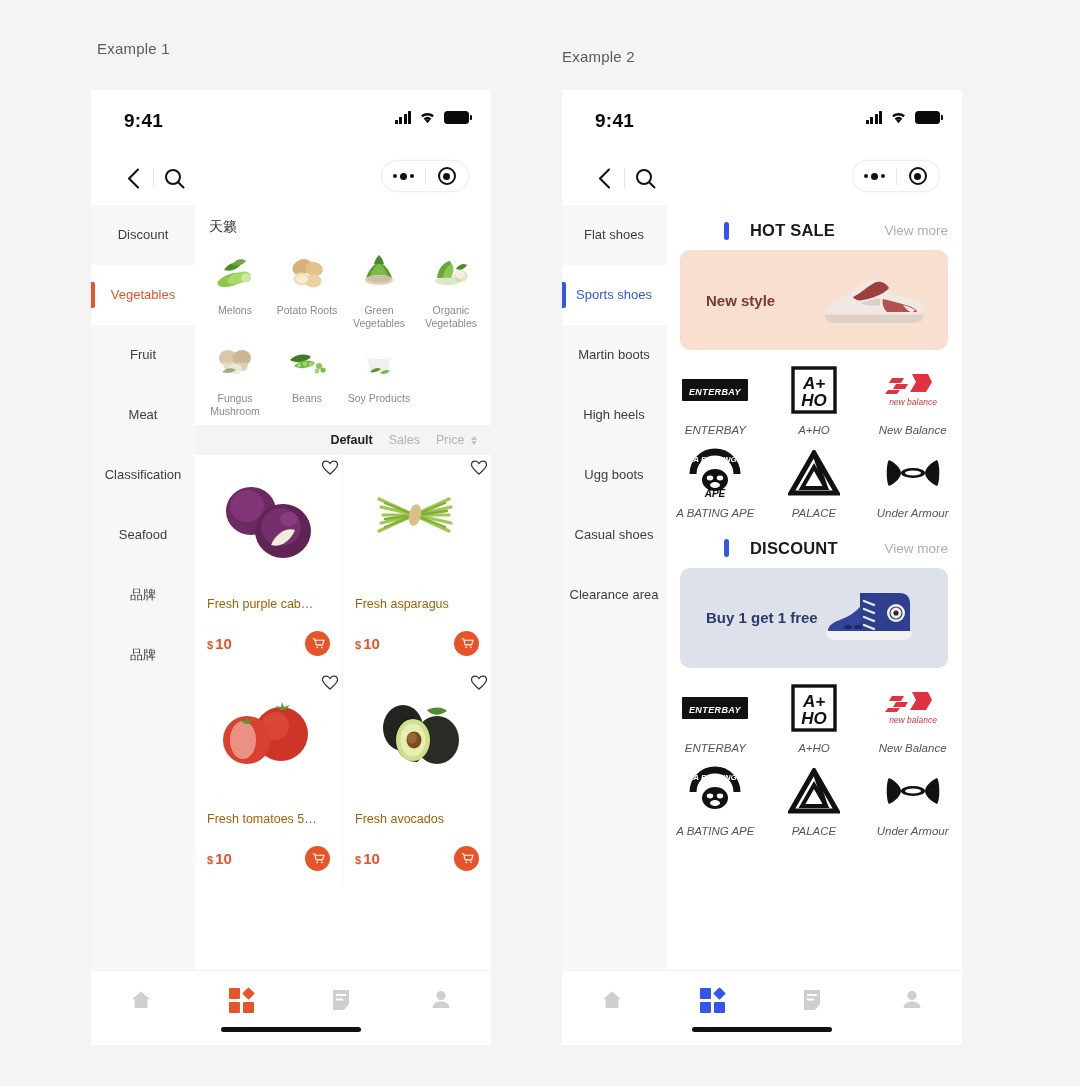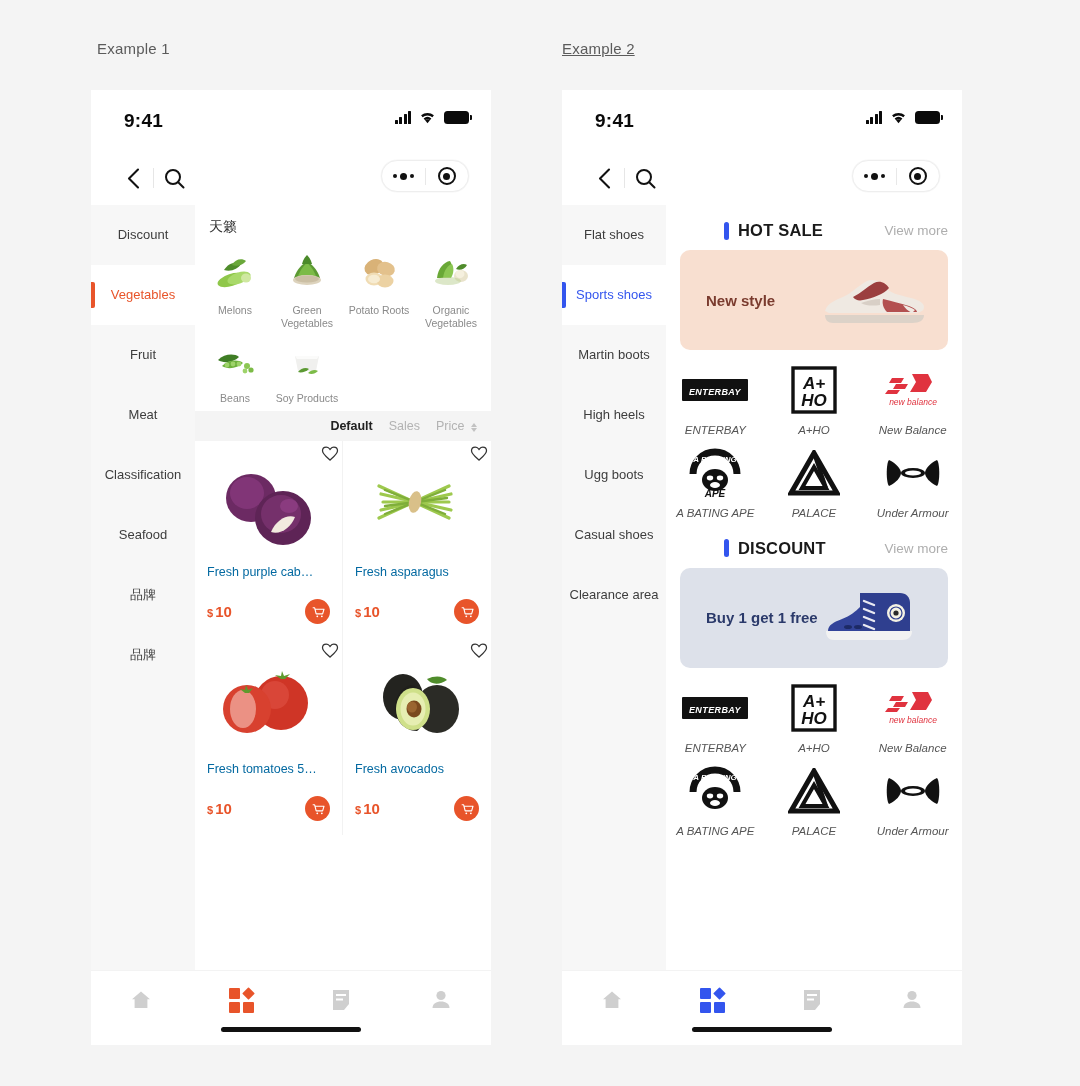--- a/index.html
+++ b/index.html
@@ -8,21 +8,21 @@
     background: #f4f4f4;
     font-family: "Liberation Sans", sans-serif;
     overflow: hidden;
   }
   .stage { position: relative; width: 1080px; height: 942px; }
 
   .example-label {
     position: absolute; font-size: 15px; color: #5b5b5b; letter-spacing: .2px;
   }
   #lbl1 { left: 97px; top: 40px; }
-  #lbl2 { left: 562px; top: 40px; text-decoration: underline; }
+  #lbl2 { left: 562px; top: 48px; }
 
   .phone {
     position: absolute; width: 400px; height: 955px;
     background: #ffffff; overflow: hidden;
   }
   #phone1 { left: 91px; top: 90px; }
   #phone2 { left: 562px; top: 90px; }
 
   
   .statusbar {
@@ -121,37 +121,37 @@
   }
   .sort-caret i.up { border-bottom:4px solid #c2c2c2; }
   .sort-caret i.dn { border-top:4px solid #c2c2c2; }
 
   .prod-grid { display: grid; grid-template-columns: 1fr 1fr; }
   .prod-card { padding: 10px 12px 14px 12px; position: relative; background:#fff; }
   .prod-card.rb { border-right: 1px solid #f2f2f2; }
   .prod-img-wrap { height: 112px; display:flex; align-items:center; justify-content:center; position:relative; }
   .heart { position:absolute; right:2px; top:2px; width:20px; height:20px; }
   .prod-name {
-    font-size: 12.5px; color: #0369a1; margin-top: 2px; white-space: nowrap;
+    font-size: 12.5px; color: #a16207; margin-top: 20px; white-space: nowrap;
     overflow: hidden; text-overflow: ellipsis;
   }
   .prod-bottom { display:flex; align-items:center; justify-content:space-between; margin-top: 20px; }
   .prod-price { color:#e8542a; font-size: 15px; font-weight: bold; }
   .prod-price .cur { font-size: 11px; margin-right: 2px; }
   .cartbtn {
     width: 25px; height: 25px; border-radius: 50%; background:#e8542a;
     display:flex; align-items:center; justify-content:center;
   }
 
   
   .sec-head {
     display:flex; align-items:center; justify-content:space-between;
     padding: 16px 14px 10px 14px;
   }
-  .sec-title { display:flex; align-items:center; gap: 9px; padding-left: 44px; }
+  .sec-title { display:flex; align-items:center; gap: 21px; padding-left: 44px; }
   .sec-bar { width:5px; height:18px; background:#3355ee; border-radius:2.5px; }
   .sec-title-text { font-size: 16.5px; font-weight: bold; color:#1a1a1a; letter-spacing:.2px; }
   .sec-more { font-size: 13.5px; color: #aeaeae; }
 
   .banner {
     margin: 0 14px; height: 100px; border-radius: 10px;
     display:flex; align-items:center; position:relative; overflow:hidden;
   }
   .banner.hot { background:#f8dfd0; }
   .banner.disc { background:#dde1ea; }
@@ -284,57 +284,70 @@
                 <path d="M22 17c3-6 10-7 14-4-3 4-9 6-14 4z" fill="#6aa83a"></path>
                 <ellipse cx="36" cy="30" rx="5" ry="4.5" fill="#cfe8a0"></ellipse>
               </svg>
             </div>
             <div class="cat-label">Melons</div>
           </div>
 
           <div class="cat-cell">
             <div class="cat-img">
               <svg width="50" height="50" viewBox="0 0 50 50">
+                <ellipse cx="20" cy="19" rx="10" ry="7.5" fill="#d9b277" transform="rotate(-25 20 19)"></ellipse>
+                <ellipse cx="32" cy="21" rx="9" ry="7" fill="#e3c18c" transform="rotate(15 32 21)"></ellipse>
+                <ellipse cx="20" cy="31" rx="8.5" ry="6.5" fill="#f0dcb4"></ellipse>
+                <ellipse cx="31" cy="33" rx="8.5" ry="6.5" fill="#ecd2a3"></ellipse>
+                <ellipse cx="20" cy="31" rx="6" ry="4.3" fill="#f7ecd2"></ellipse>
+              </svg>
+            </div>
+            <div class="cat-label">Potato Roots</div>
+          </div>
+
+          <div class="cat-cell">
+            <div class="cat-img">
+              <svg width="50" height="50" viewBox="0 0 50 50">
                 <path d="M12 30c3-9 8-14 13-16 5 2 10 7 13 16z" fill="#5c9a33"></path>
                 <path d="M16 28c3-7 6-11 9-13 3 2 6 6 9 13z" fill="#7cbb47"></path>
                 <path d="M20 16c1-5 4-8 5-9 1 1 4 4 5 9z" fill="#4b8a2a"></path>
                 <ellipse cx="25" cy="32" rx="14" ry="5" fill="#ddd3bd"></ellipse>
                 <ellipse cx="25" cy="31" rx="12" ry="3.4" fill="#cbbfa4"></ellipse>
               </svg>
             </div>
             <div class="cat-label">Green Vegetables</div>
-          </div>
-
-          <div class="cat-cell">
-            <div class="cat-img">
-              <svg width="50" height="50" viewBox="0 0 50 50">
-                <ellipse cx="20" cy="19" rx="10" ry="7.5" fill="#d9b277" transform="rotate(-25 20 19)"></ellipse>
-                <ellipse cx="32" cy="21" rx="9" ry="7" fill="#e3c18c" transform="rotate(15 32 21)"></ellipse>
-                <ellipse cx="20" cy="31" rx="8.5" ry="6.5" fill="#f0dcb4"></ellipse>
-                <ellipse cx="31" cy="33" rx="8.5" ry="6.5" fill="#ecd2a3"></ellipse>
-                <ellipse cx="20" cy="31" rx="6" ry="4.3" fill="#f7ecd2"></ellipse>
-              </svg>
-            </div>
-            <div class="cat-label">Potato Roots</div>
           </div>
 
           <div class="cat-cell">
             <div class="cat-img">
               <svg width="50" height="50" viewBox="0 0 50 50">
                 <path d="M11 30c1-10 7-16 13-17 3 4 3 12-1 17z" fill="#69a836"></path>
                 <path d="M17 30c1-8 5-13 9-14 2 3 2 9-1 14z" fill="#8cc753"></path>
                 <ellipse cx="35" cy="28" rx="7" ry="6" fill="#e9e3cb"></ellipse>
                 <ellipse cx="34" cy="26" rx="4.5" ry="4" fill="#f5f0de"></ellipse>
                 <path d="M30 21c3-5 8-6 11-4-2 4-7 6-11 4z" fill="#4f8c2b"></path>
                 <ellipse cx="22" cy="33" rx="13" ry="4" fill="#b9cf92" opacity=".5"></ellipse>
               </svg>
             </div>
             <div class="cat-label">Organic Vegetables</div>
           </div>
 
+          <div class="cat-cell">
+            <div class="cat-img">
+              <svg width="50" height="50" viewBox="0 0 50 50">
+                <ellipse cx="18" cy="22" rx="9" ry="8" fill="#d9c7ab"></ellipse>
+                <ellipse cx="32" cy="22" rx="9" ry="8" fill="#cbb695"></ellipse>
+                <path d="M13 26c0 6 3 9 6 9s5-3 5-8z" fill="#e6dbc6"></path>
+                <path d="M27 26c0 6 3 9 6 9s5-3 5-8z" fill="#ded0b6"></path>
+                <ellipse cx="25" cy="33" rx="7" ry="5" fill="#efe7d6"></ellipse>
+                <path d="M12 36c4-4 10-5 14-2-4 3-10 4-14 2z" fill="#4f7c2b" opacity=".55"></path>
+              </svg>
+            </div>
+            <div class="cat-label">Fungus Mushroom</div>
+          </div>
 
           <div class="cat-cell">
             <div class="cat-img">
               <svg width="50" height="50" viewBox="0 0 50 50">
                 <path d="M8 24c6-6 16-7 21-3-5 5-15 7-21 3z" fill="#3f7d25"></path>
                 <path d="M12 30c6-6 16-7 21-3-5 5-15 7-21 3z" fill="#6fb23d"></path>
                 <circle cx="17" cy="29" r="2.4" fill="#9ed36a"></circle>
                 <circle cx="23" cy="28" r="2.4" fill="#9ed36a"></circle>
                 <circle cx="29" cy="28" r="2.4" fill="#9ed36a"></circle>
                 <circle cx="37" cy="30" r="3" fill="#8cc753"></circle>

